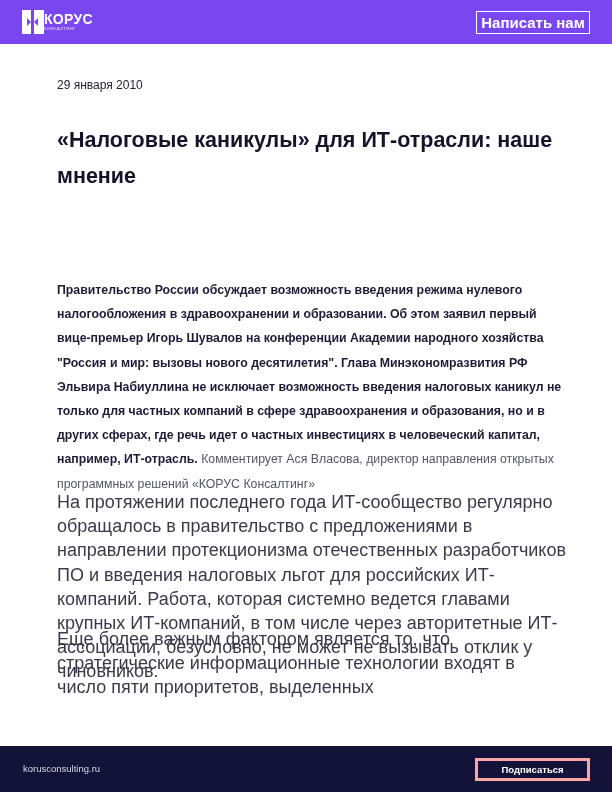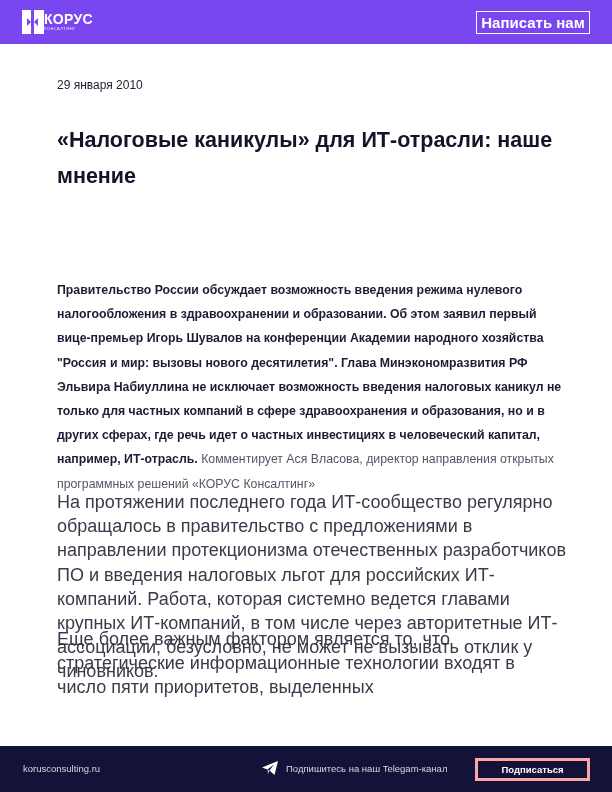--- a/index.html
+++ b/index.html
@@ -90,23 +90,14 @@
     <b>Правительство России обсуждает возможность введения режима нулевого налогообложения в здравоохранении и образовании. Об этом заявил первый вице-премьер Игорь Шувалов на конференции Академии народного хозяйства "Россия и мир: вызовы нового десятилетия". Глава Минэкономразвития РФ Эльвира Набиуллина не исключает возможность введения налоговых каникул не только для частных компаний в сфере здравоохранения и образования, но и в других сферах, где речь идет о частных инвестициях в человеческий капитал, например, ИТ-отрасль.</b>
     <span class="comment">Комментирует Ася Власова, директор направления открытых программных решений «КОРУС Консалтинг»</span>
   </div>
 
   <p class="para p1">На протяжении последнего года ИТ-сообщество регулярно обращалось в правительство с предложениями в направлении протекционизма отечественных разработчиков ПО и введения налоговых льгот для российских ИТ-компаний. Работа, которая системно ведется главами крупных ИТ-компаний, в том числе через авторитетные ИТ-ассоциации, безусловно, не может не вызывать отклик у чиновников.</p>
   <p class="para p2">Еще более важным фактором является то, что стратегические информационные технологии входят в число пяти приоритетов, выделенных</p>
 </main>
 
 <footer class="footer">
   <a class="footer-site">korusconsulting.ru</a>
-  <div class="footer-tg">
-    <span class="tg-icon">
-      <svg width="16" height="14" viewBox="0 0 16 14">
-        <polygon points="0,6.5 16,0 12.5,14 7.5,9.5 12,3.5 5.5,8.5" fill="#ffffff"></polygon>
-        <polygon points="5.5,8.5 6,13 7.5,9.5" fill="#c9c9dd"></polygon>
-      </svg>
-    </span>
-    <span class="tg-text">Подпишитесь на наш Telegam-канал</span>
-  </div>
   <button class="footer-btn">Подписаться</button>
 </footer>
 
 </body></html>

